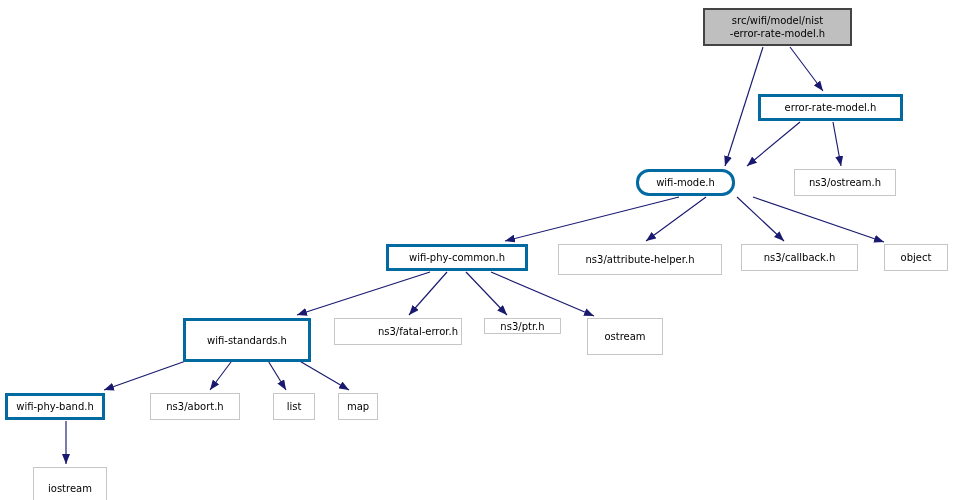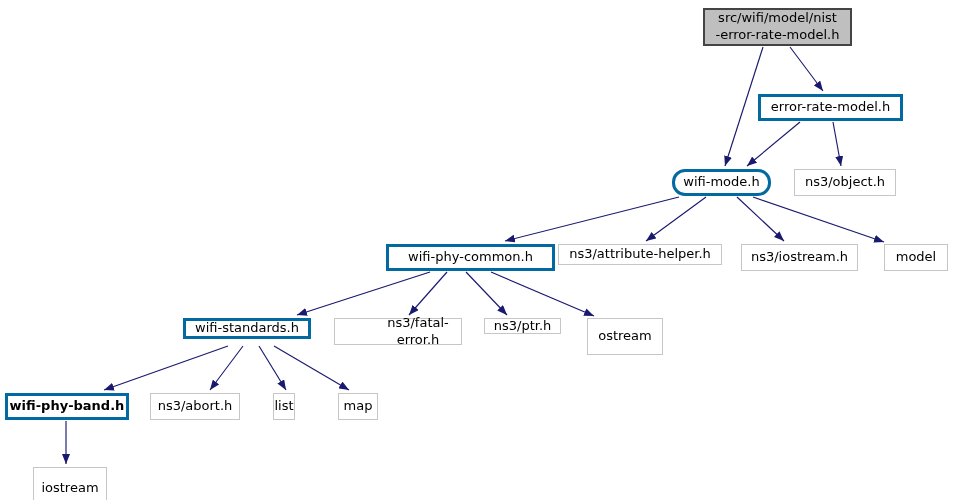--- a/index.html
+++ b/index.html
@@ -9,21 +9,21 @@
     background:#ffffff;
     font-family:"DejaVu Sans","Liberation Sans",sans-serif;
     overflow:hidden;
   }
   #edges{position:absolute;left:0;top:0;width:953px;height:500px;}
   .node{
     position:absolute;
     box-sizing:border-box;
     display:flex;align-items:center;justify-content:center;
     text-align:center;
-    font-size:13px;line-height:1.3;
+    font-size:10px;line-height:1.3;
     color:#000000;
     background:#ffffff;
     white-space:pre-line;
     cursor:default;
   }
   .node.root{
     background:#bfbfbf;
     border:2px solid #444444;
   }
   .node.internal{
@@ -61,29 +61,29 @@
         <line x1="243" y1="346" x2="210" y2="390" stroke="#191970" stroke-width="1.15" marker-end="url(#arrowhead)"></line>
         <line x1="259" y1="346" x2="286" y2="390" stroke="#191970" stroke-width="1.15" marker-end="url(#arrowhead)"></line>
         <line x1="274" y1="346" x2="349" y2="390" stroke="#191970" stroke-width="1.15" marker-end="url(#arrowhead)"></line>
         <line x1="66" y1="421" x2="66" y2="464" stroke="#191970" stroke-width="1.15" marker-end="url(#arrowhead)"></line>
       </g>
   </svg>
   <div id="nodes">
       <div class="node root" style="left: 703px; top: 8px; width: 149px; height: 38px;">src/wifi/model/nist
 -error-rate-model.h</div>
       <div class="node internal" style="left: 758px; top: 94px; width: 145px; height: 27px;">error-rate-model.h</div>
-      <div class="node internal" style="left: 672px; top: 169px; width: 99px; height: 27px; border-radius: 13px;">wifi-mode.h</div>
-      <div class="node external" style="left: 794px; top: 169px; width: 102px; height: 27px;">ns3/object.h</div>
-      <div class="node internal" style="left: 386px; top: 244px; width: 169px; height: 27px;">wifi-phy-common.h</div>
-      <div class="node external" style="left: 558px; top: 244px; width: 164px; height: 21px;">ns3/attribute-helper.h</div>
-      <div class="node external" style="left: 741px; top: 244px; width: 117px; height: 27px;">ns3/iostream.h</div>
-      <div class="node external" style="left: 884px; top: 244px; width: 64px; height: 27px;">model</div>
-      <div class="node internal" style="left: 183px; top: 318px; width: 128px; height: 21px;">wifi-standards.h</div>
+      <div class="node internal" style="left: 636px; top: 169px; width: 99px; height: 27px; border-radius: 13px;">wifi-mode.h</div>
+      <div class="node external" style="left: 794px; top: 169px; width: 102px; height: 27px;">ns3/ostream.h</div>
+      <div class="node internal" style="left: 386px; top: 244px; width: 142px; height: 27px;">wifi-phy-common.h</div>
+      <div class="node external" style="left: 558px; top: 244px; width: 164px; height: 31px;">ns3/attribute-helper.h</div>
+      <div class="node external" style="left: 741px; top: 244px; width: 117px; height: 27px;">ns3/callback.h</div>
+      <div class="node external" style="left: 884px; top: 244px; width: 64px; height: 27px;">object</div>
+      <div class="node internal" style="left: 183px; top: 318px; width: 128px; height: 44px;">wifi-standards.h</div>
       <div class="node external" style="left: 334px; top: 318px; width: 128px; height: 27px; padding-left: 40px;">ns3/fatal-error.h</div>
       <div class="node external" style="left: 484px; top: 318px; width: 77px; height: 16px;">ns3/ptr.h</div>
       <div class="node external" style="left: 587px; top: 318px; width: 76px; height: 37px;">ostream</div>
-      <div class="node internal" style="left: 5px; top: 393px; width: 124px; height: 27px; font-weight: bold;">wifi-phy-band.h</div>
+      <div class="node internal" style="left: 5px; top: 393px; width: 100px; height: 27px;">wifi-phy-band.h</div>
       <div class="node external" style="left: 150px; top: 393px; width: 90px; height: 27px;">ns3/abort.h</div>
-      <div class="node external" style="left: 273px; top: 393px; width: 22px; height: 27px;">list</div>
+      <div class="node external" style="left: 273px; top: 393px; width: 42px; height: 27px;">list</div>
       <div class="node external" style="left: 338px; top: 393px; width: 40px; height: 27px;">map</div>
       <div class="node external" style="left: 33px; top: 467px; width: 74px; height: 43px;">iostream</div>
     </div>
 </div>
 
 </body></html>

